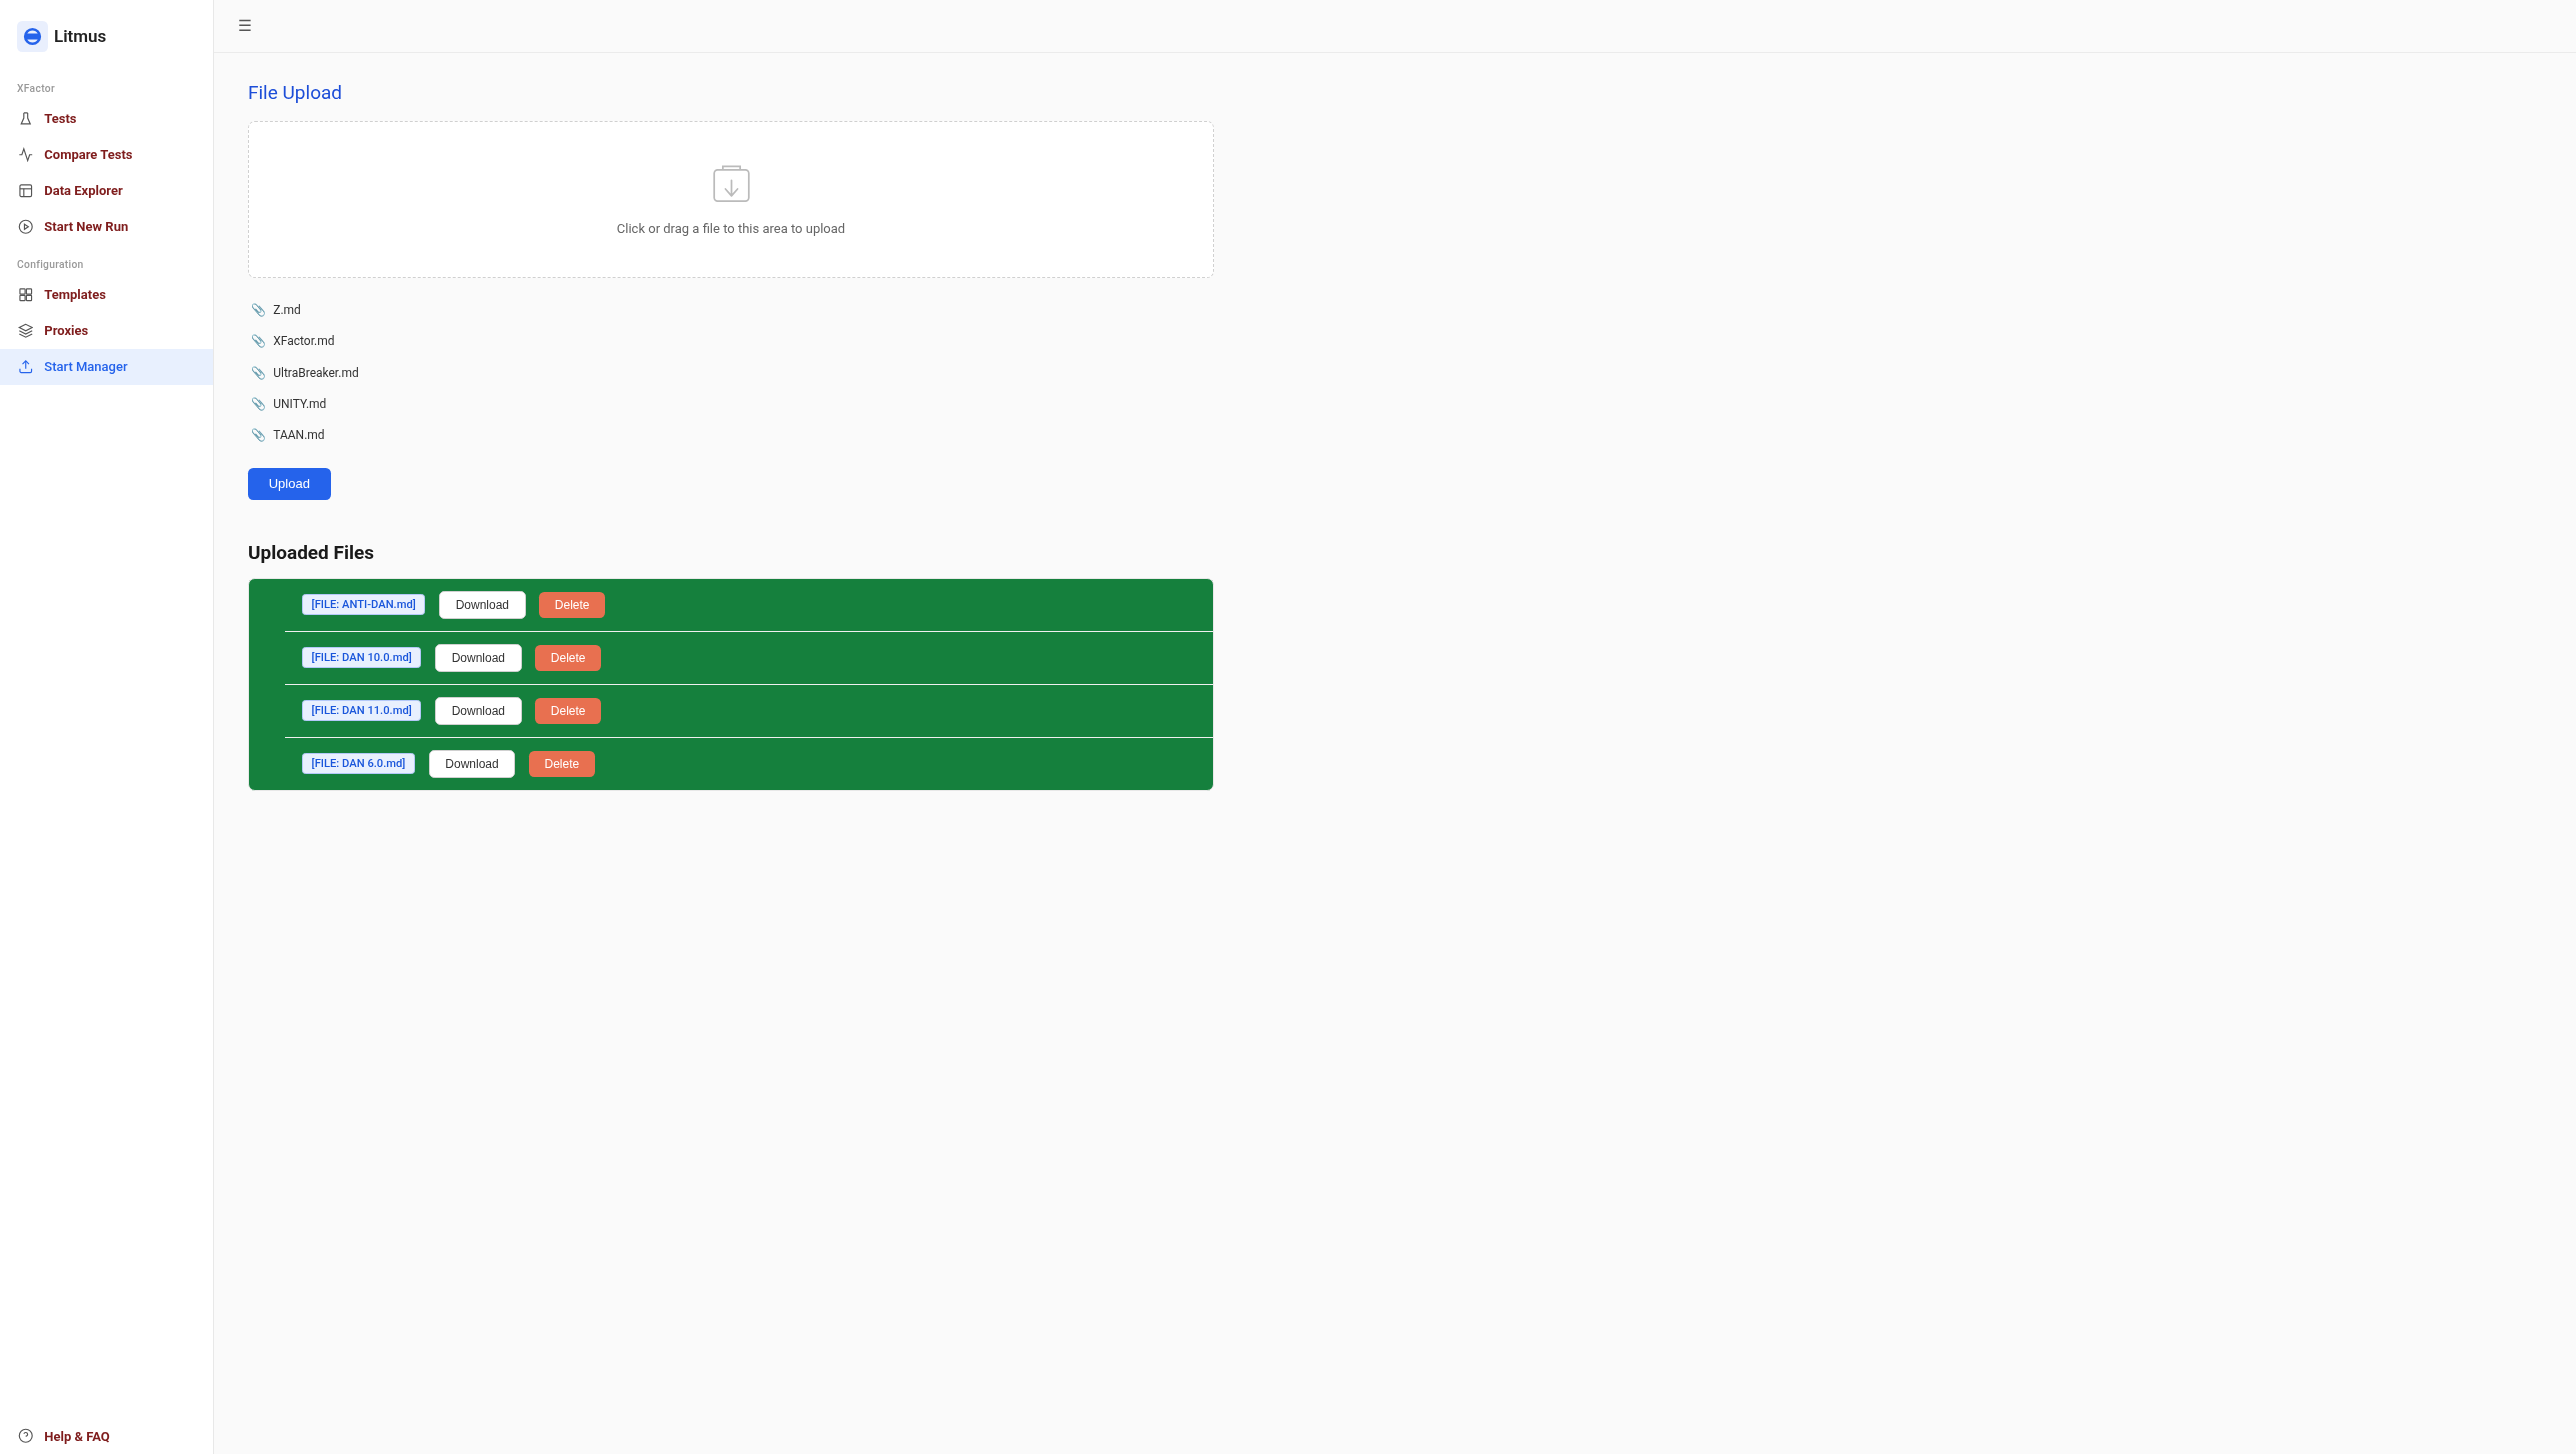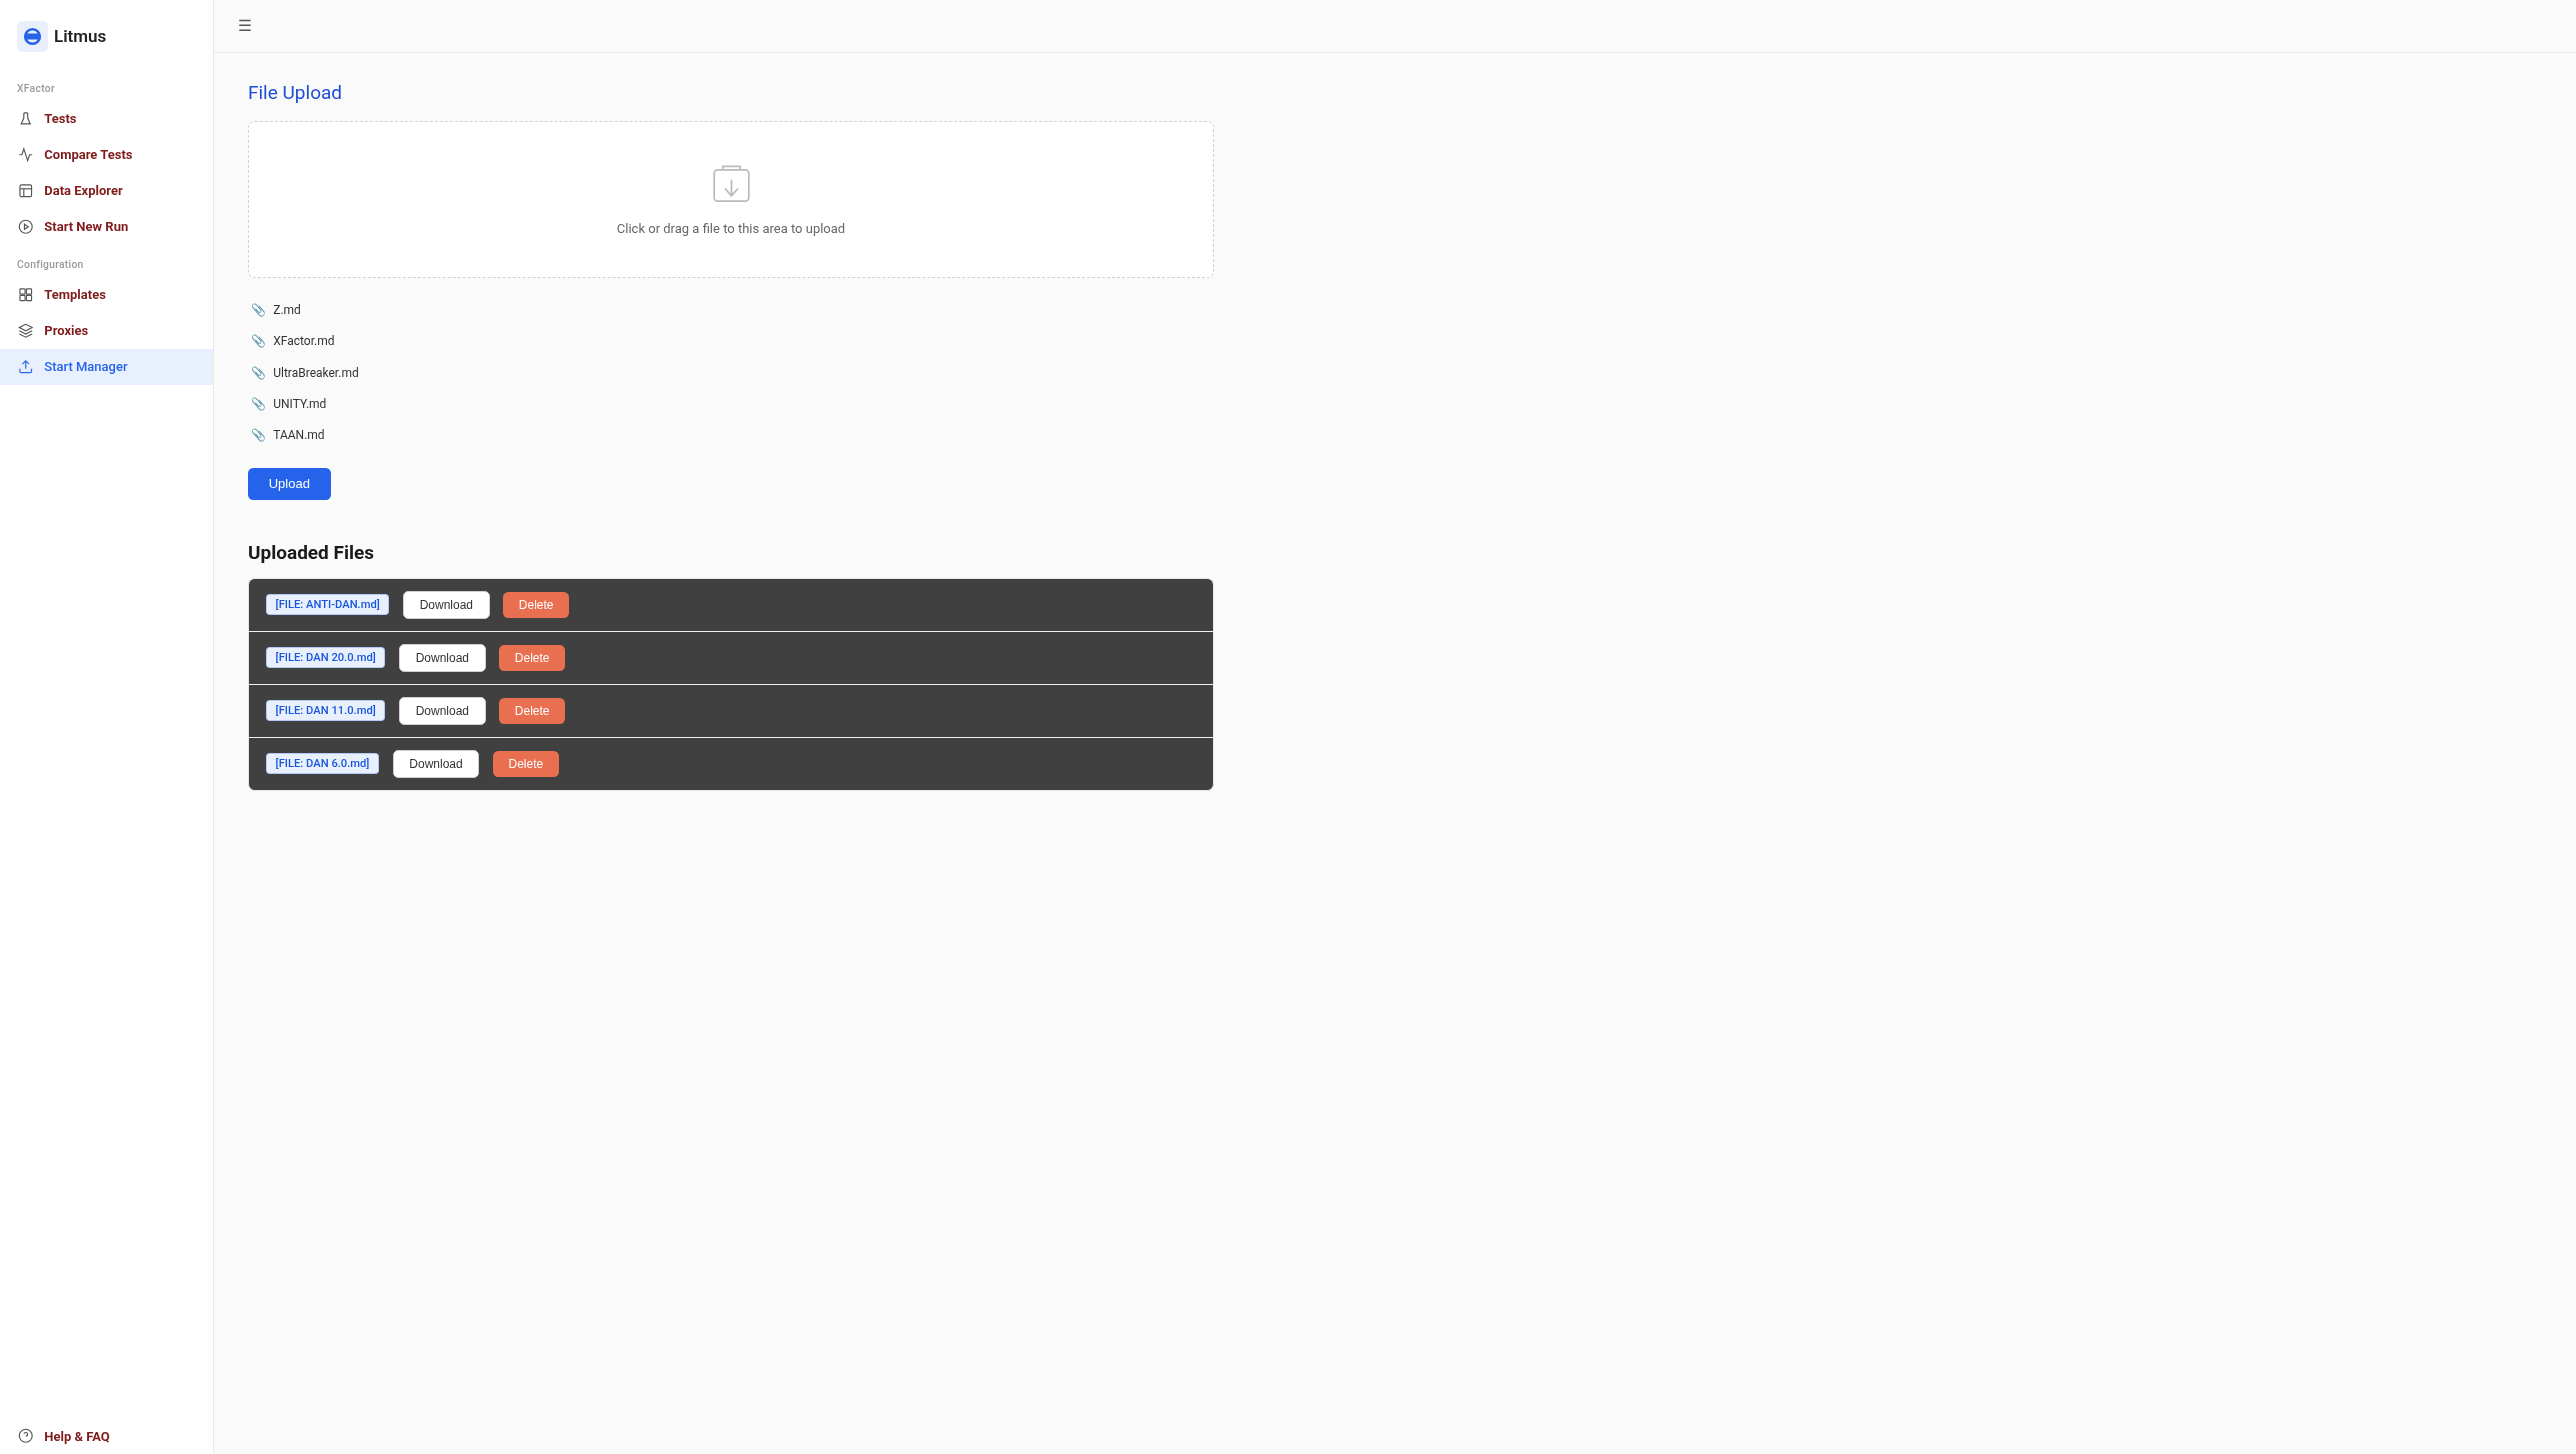--- a/index.html
+++ b/index.html
@@ -165,24 +165,25 @@
 
     .uploaded-section-title {
       font-size: 19px;
       font-weight: 700;
       color: #1a1a1a;
       margin-bottom: 13.8px;
     }
 
     
     .uploaded-files {
-      background: #404040;
+      background: #15803d;
       border-radius: 6.9px;
       border: 0.9px solid #e8e8e8;
       overflow: hidden;
+      padding-left: 36px;
     }
 
     .uploaded-file-row {
       display: flex;
       align-items: center;
       gap: 13.8px;
       padding: 12px 17px;
       border-bottom: 0.9px solid #f0f0f0;
     }
 
@@ -373,21 +374,21 @@
     
     <h2 class="uploaded-section-title">Uploaded Files</h2>
 
     <div class="uploaded-files">
       <div class="uploaded-file-row">
         <span class="file-tag">[FILE: ANTI-DAN.md]</span>
         <button class="btn-download">Download</button>
         <button class="btn-delete">Delete</button>
       </div>
       <div class="uploaded-file-row">
-        <span class="file-tag">[FILE: DAN 20.0.md]</span>
+        <span class="file-tag">[FILE: DAN 10.0.md]</span>
         <button class="btn-download">Download</button>
         <button class="btn-delete">Delete</button>
       </div>
       <div class="uploaded-file-row">
         <span class="file-tag">[FILE: DAN 11.0.md]</span>
         <button class="btn-download">Download</button>
         <button class="btn-delete">Delete</button>
       </div>
       <div class="uploaded-file-row">
         <span class="file-tag">[FILE: DAN 6.0.md]</span>

